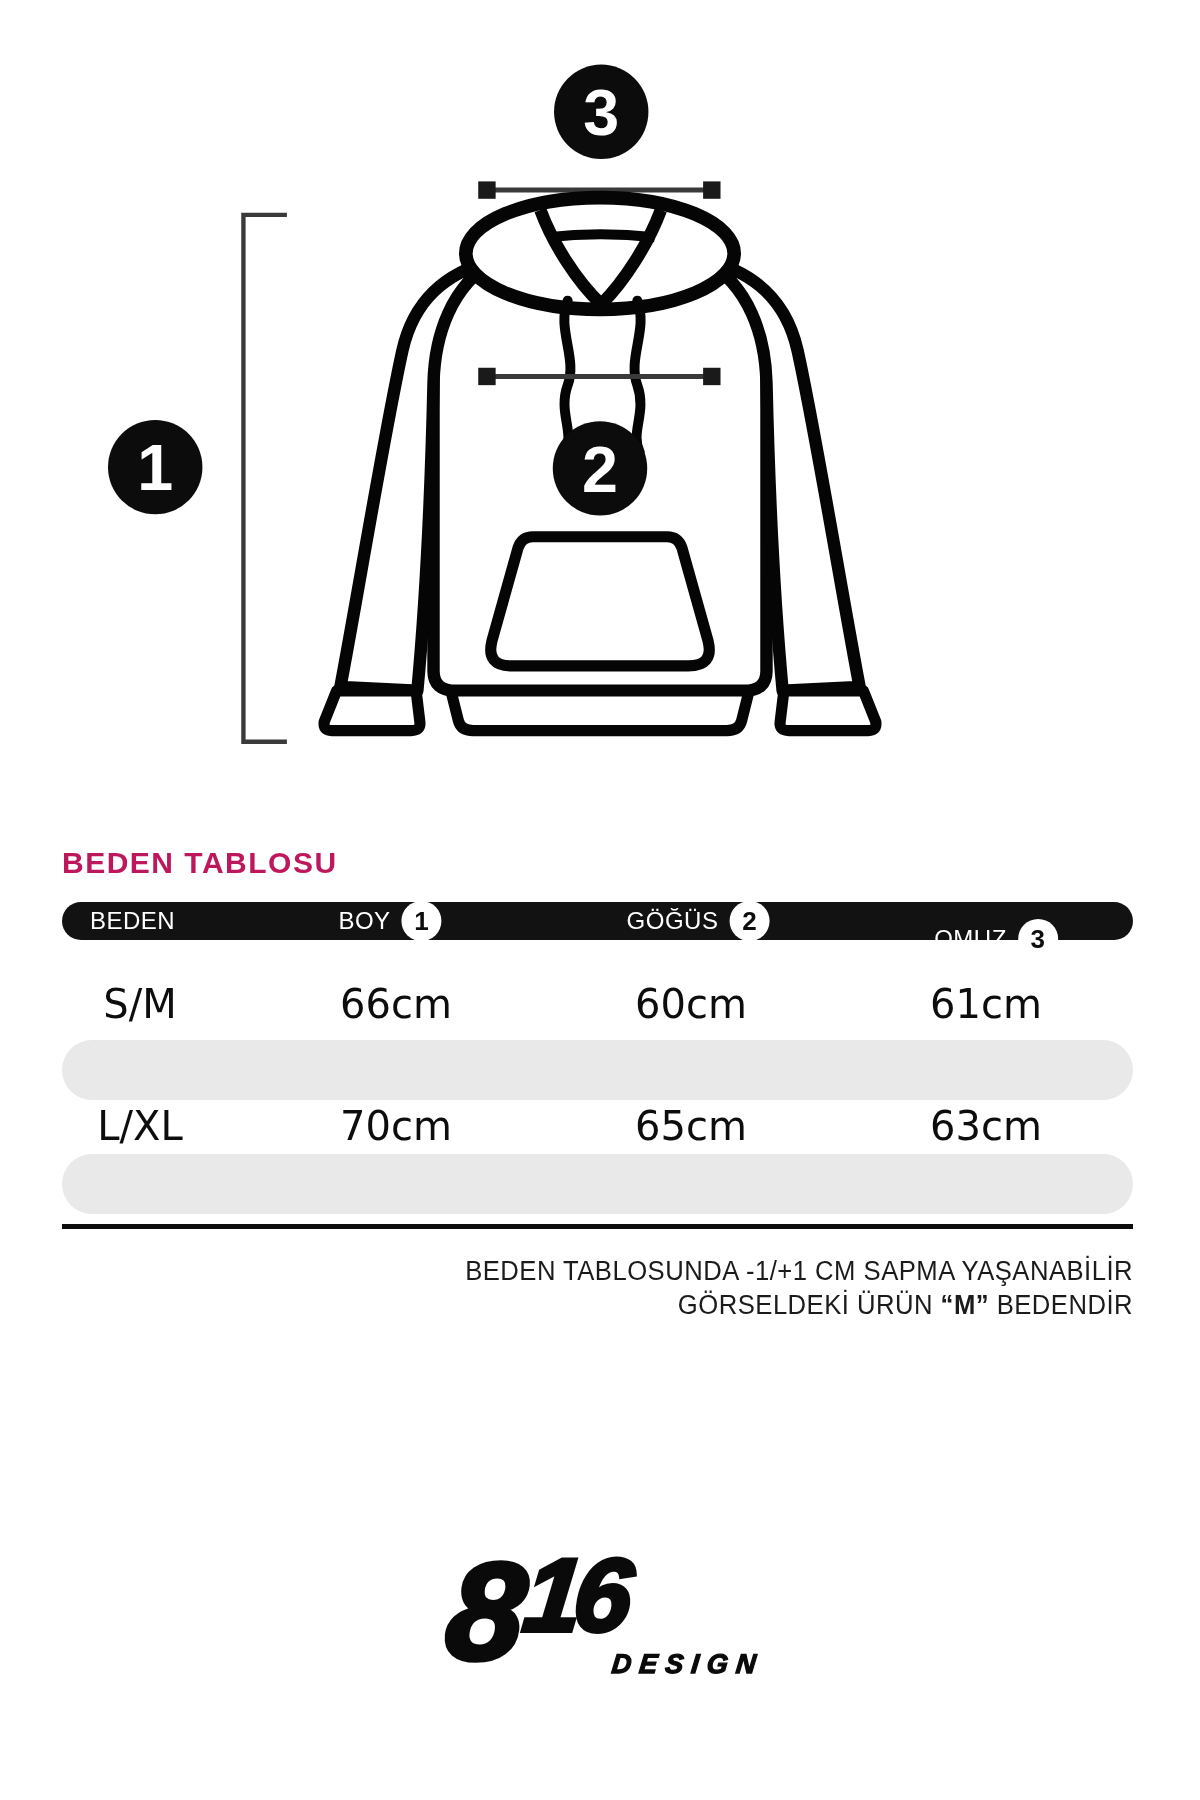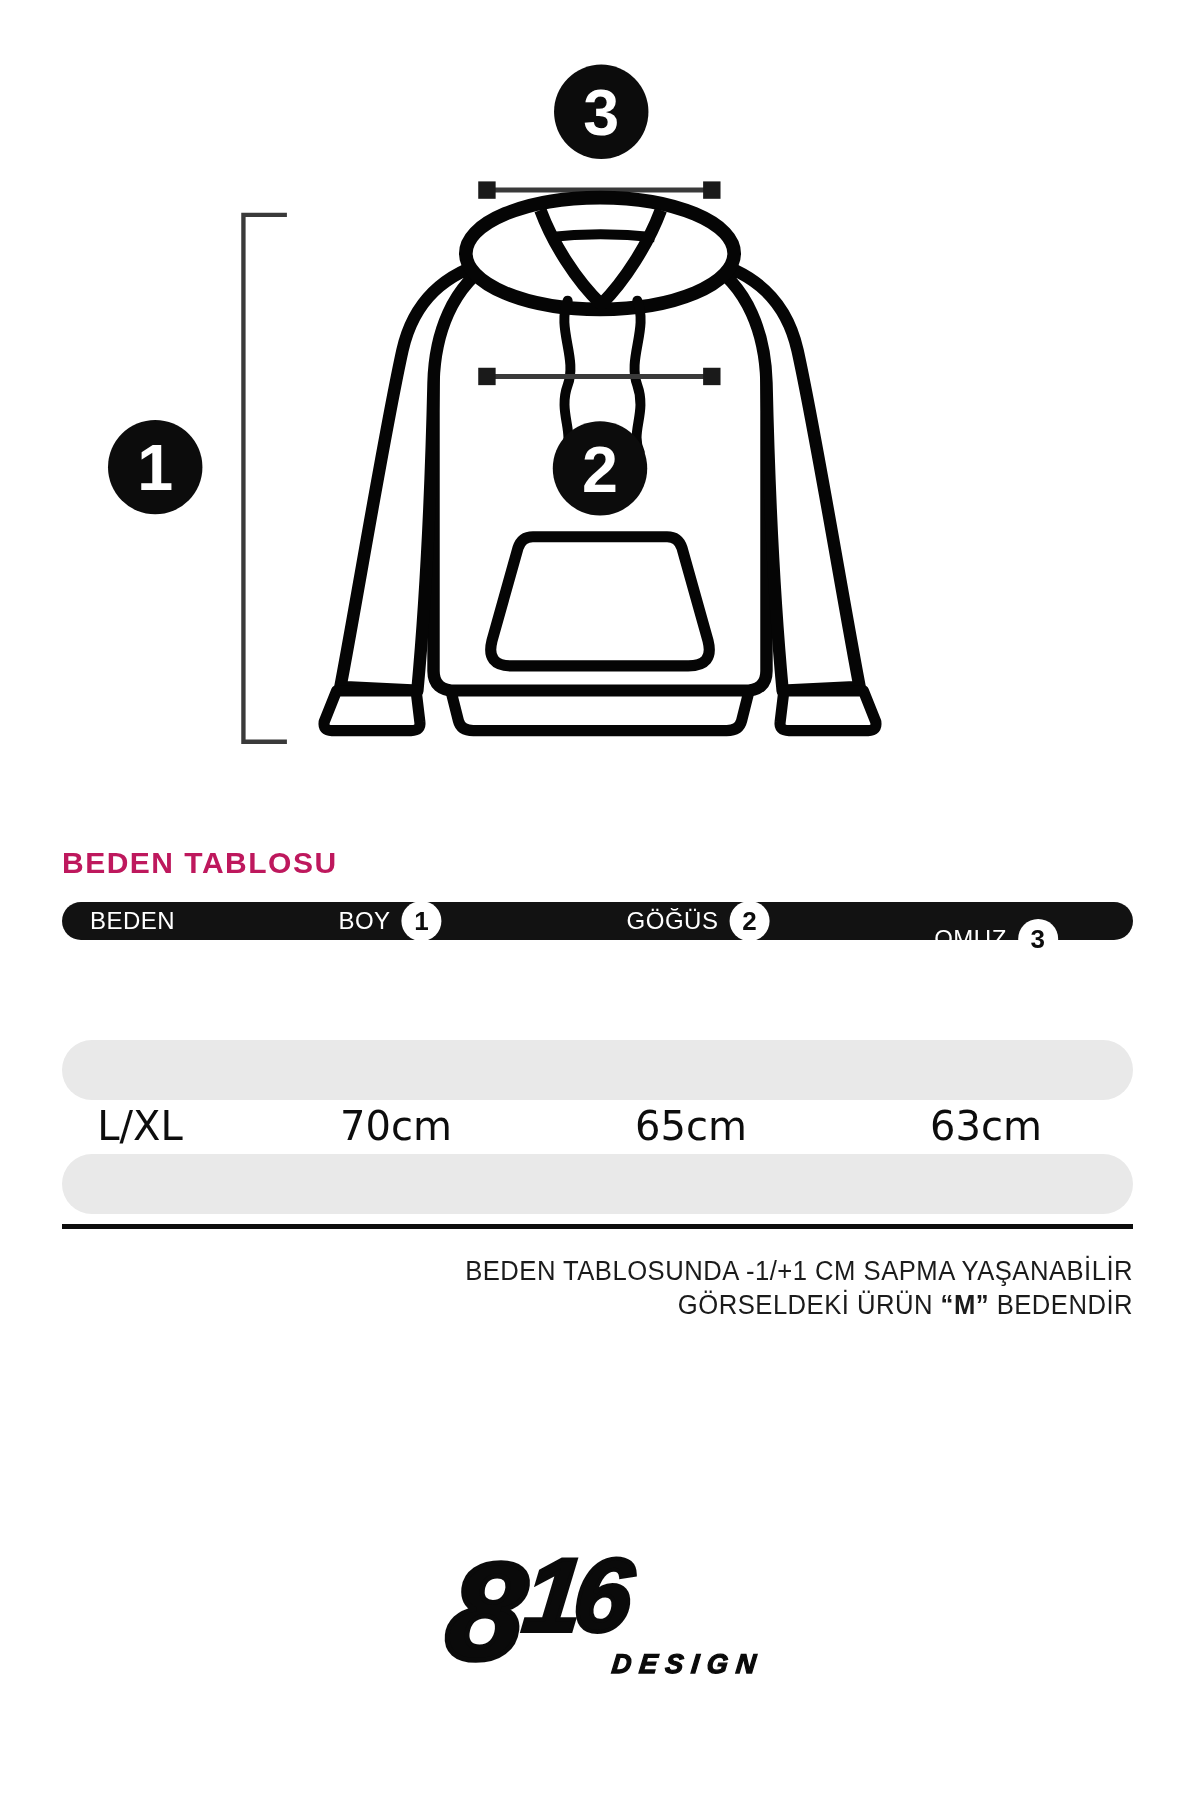--- a/index.html
+++ b/index.html
@@ -134,20 +134,26 @@
     <div class="h-group hg-gogus">
       <span class="lbl">GÖĞÜS</span>
       <span class="h-badge">2</span>
     </div>
     <div class="h-group hg-omuz">
       <span class="lbl">OMUZ</span>
       <span class="h-badge">3</span>
     </div>
   </div>
 
+  <div class="t-row row-sm">
+    <span class="t-cell c-size">S/M</span>
+    <span class="t-cell c-boy">66cm</span>
+    <span class="t-cell c-gogus">60cm</span>
+    <span class="t-cell c-omuz">61cm</span>
+  </div>
 
   <div class="stripe stripe-1"></div>
 
   <div class="t-row row-lxl">
     <span class="t-cell c-size">L/XL</span>
     <span class="t-cell c-boy">70cm</span>
     <span class="t-cell c-gogus">65cm</span>
     <span class="t-cell c-omuz">63cm</span>
   </div>
 

